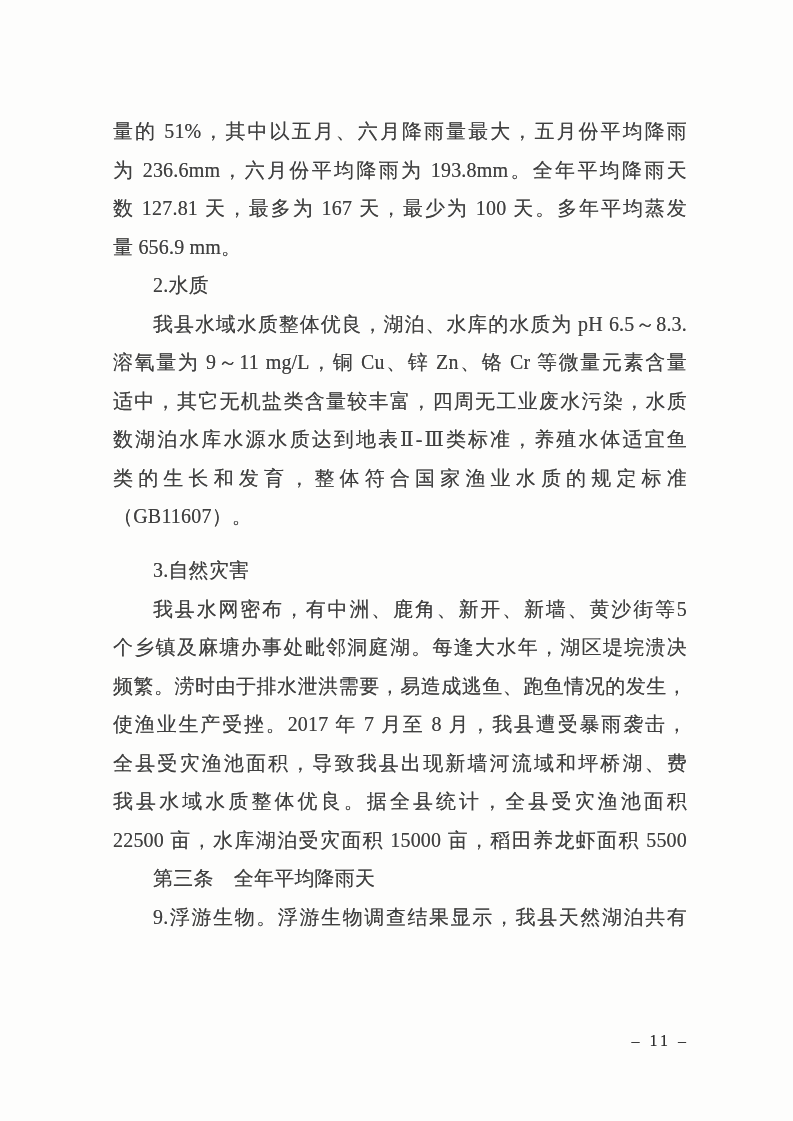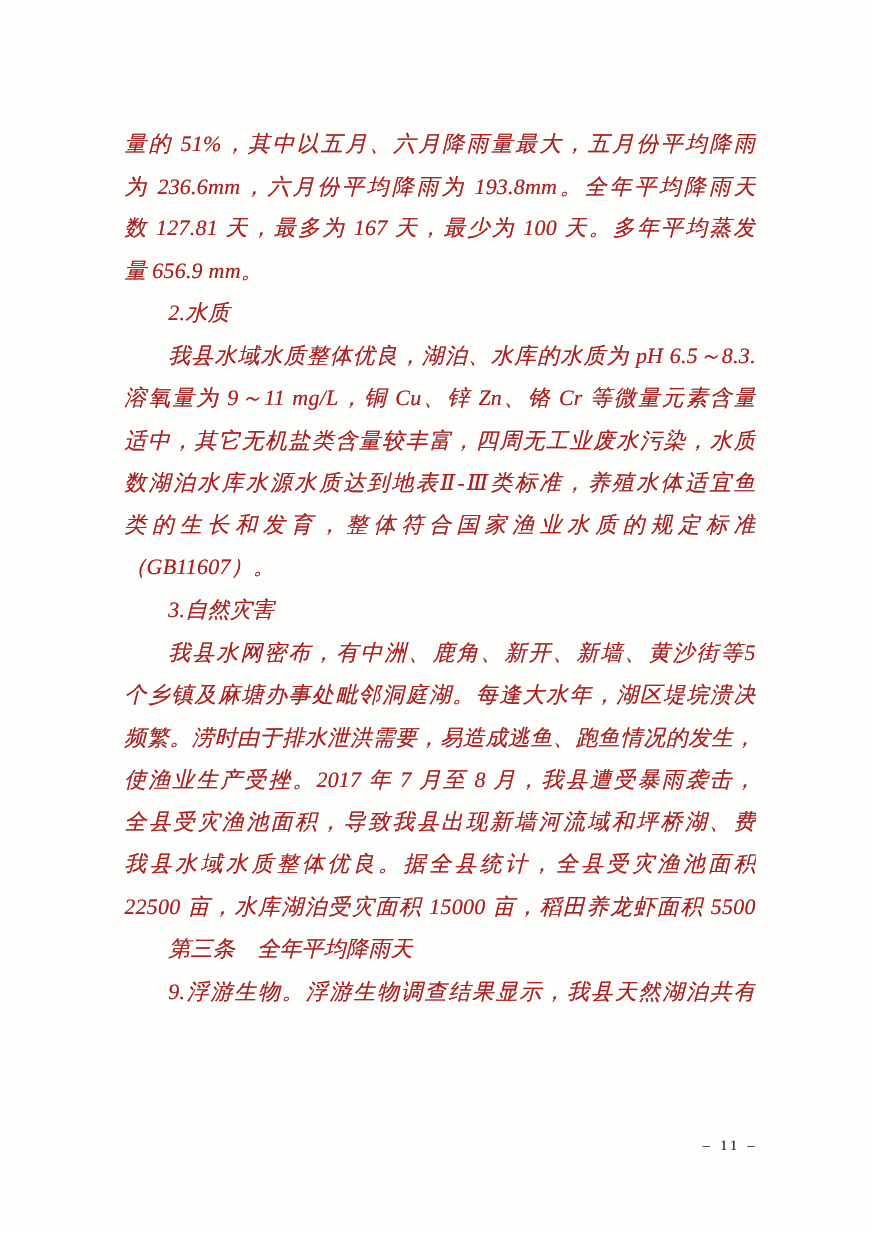--- a/index.html
+++ b/index.html
@@ -18,36 +18,35 @@
   .doc-body {
     position: absolute;
     left: 113px;
     top: 112px;
     width: 574px;
   }
   .text-line {
     height: 38.55px;
     line-height: 38.55px;
     font-size: 20px;
-    color: #b91c1c;
+    color: #404040;
     text-align: justify;
     text-align-last: left;
     overflow: hidden;
     text-shadow: 0 0 0.5px rgba(20,20,20,0.55);
     letter-spacing: 0.2px;
-    font-style: italic;
   }
   .text-line.fill {
     text-align-last: justify;
   }
   .page-number {
     position: absolute;
     top: 1030px;
     right: 104px;
-    font-size: 13px;
+    font-size: 16px;
     line-height: 22px;
     color: #2a2a2a;
     letter-spacing: 3px;
     text-shadow: 0 0 0.5px rgba(20,20,20,0.5);
   }
 </style>
 </head>
 <body>
 
 <div class="page">
@@ -56,21 +55,21 @@
       <div class="text-line fill">为 236.6mm，六月份平均降雨为 193.8mm。全年平均降雨天</div>
       <div class="text-line fill">数 127.81 天，最多为 167 天，最少为 100 天。多年平均蒸发</div>
       <div class="text-line">量 656.9 mm。</div>
       <div class="text-line" style="text-indent: 2em;">2.水质</div>
       <div class="text-line fill" style="text-indent: 2em;">我县水域水质整体优良，湖泊、水库的水质为 pH 6.5～8.3.</div>
       <div class="text-line fill">溶氧量为 9～11 mg/L，铜 Cu、锌 Zn、铬 Cr 等微量元素含量</div>
       <div class="text-line fill">适中，其它无机盐类含量较丰富，四周无工业废水污染，水质</div>
       <div class="text-line fill">数湖泊水库水源水质达到地表Ⅱ-Ⅲ类标准，养殖水体适宜鱼</div>
       <div class="text-line fill">类的生长和发育，整体符合国家渔业水质的规定标准</div>
       <div class="text-line">（GB11607）。</div>
-      <div class="text-line" style="text-indent: 2em;">3.自然灾害</div>
+      <div class="text-line" style="text-indent: 2em; margin-top: 15px;">3.自然灾害</div>
       <div class="text-line fill" style="text-indent: 2em;">我县水网密布，有中洲、鹿角、新开、新墙、黄沙街等5</div>
       <div class="text-line fill">个乡镇及麻塘办事处毗邻洞庭湖。每逢大水年，湖区堤垸溃决</div>
       <div class="text-line fill">频繁。涝时由于排水泄洪需要，易造成逃鱼、跑鱼情况的发生，</div>
       <div class="text-line fill">使渔业生产受挫。2017 年 7 月至 8 月，我县遭受暴雨袭击，</div>
       <div class="text-line fill">全县受灾渔池面积，导致我县出现新墙河流域和坪桥湖、费</div>
       <div class="text-line fill">我县水域水质整体优良。据全县统计，全县受灾渔池面积</div>
       <div class="text-line fill">22500 亩，水库湖泊受灾面积 15000 亩，稻田养龙虾面积 5500</div>
       <div class="text-line" style="text-indent: 2em;">第三条　全年平均降雨天</div>
       <div class="text-line fill" style="text-indent: 2em;">9.浮游生物。浮游生物调查结果显示，我县天然湖泊共有</div>
     </div>

